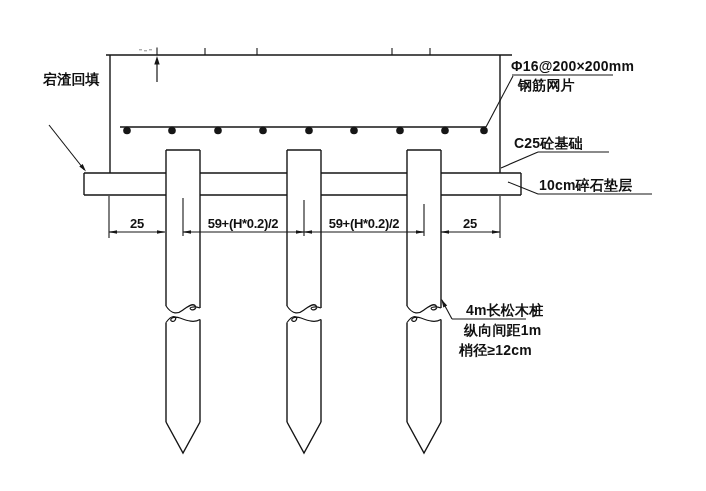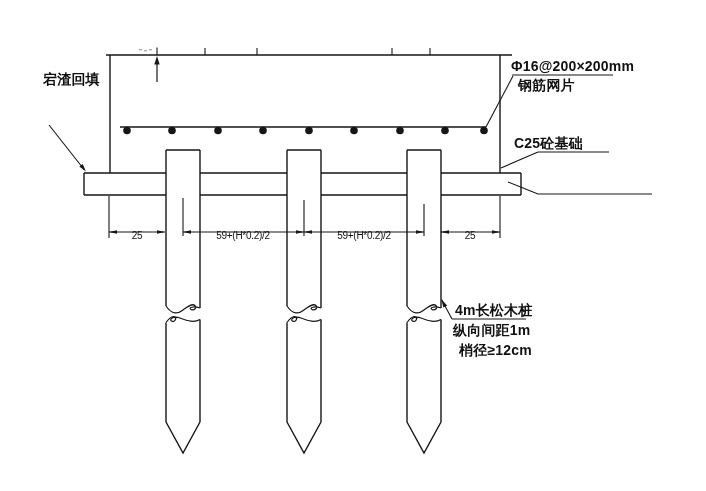--- a/index.html
+++ b/index.html
@@ -6,24 +6,23 @@
   .canvas{
     position:relative;width:706px;height:491px;background:#ffffff;
     font-family:"Liberation Sans","DejaVu Sans",sans-serif;overflow:hidden;
   }
   .canvas svg{position:absolute;left:0;top:0;}
   .lbl{
     position:absolute;color:#111;font-weight:bold;font-size:14px;
     line-height:16px;white-space:nowrap;letter-spacing:0.2px;
   }
   .dim{
-    position:absolute;color:#111;font-weight:normal;font-size:10px;
+    position:absolute;color:#111;font-weight:bold;font-size:13px;
     line-height:14px;white-space:nowrap;letter-spacing:-0.3px;
     transform:translateX(-50%);
-    margin-top:12px;
   }
 </style>
 </head>
 <body>
 
 <div class="canvas">
 
   <svg width="706" height="491" viewBox="0 0 706 491" fill="none" stroke="#161616" stroke-width="1.4" stroke-linecap="butt">
 
     <g>
@@ -153,22 +152,23 @@
     </g>
   </svg>
 
   <div class="lbl" style="left:43px;top:71px">宕渣回填</div>
 
   <div class="lbl" style="left:511px;top:58px">Φ16@200×200mm</div>
   <div class="lbl" style="left:518px;top:77px">钢筋网片</div>
 
   <div class="lbl" style="left:514px;top:135px">C25砼基础</div>
 
+  <div class="lbl" style="left:539px;top:177px">10cm碎石垫层</div>
 
-  <div class="lbl" style="left:455px;top:302px">4m长松木桩</div>
-  <div class="lbl" style="left:453px;top:322px">纵向间距1m</div>
+  <div class="lbl" style="left:466px;top:302px">4m长松木桩</div>
+  <div class="lbl" style="left:464px;top:322px">纵向间距1m</div>
   <div class="lbl" style="left:459px;top:342px">梢径≥12cm</div>
 
   <div class="dim" style="left:137px;top:217px">25</div>
   <div class="dim" style="left:243px;top:217px">59+(H*0.2)/2</div>
   <div class="dim" style="left:364px;top:217px">59+(H*0.2)/2</div>
   <div class="dim" style="left:470px;top:217px">25</div>
 </div>
 
 </body></html>

